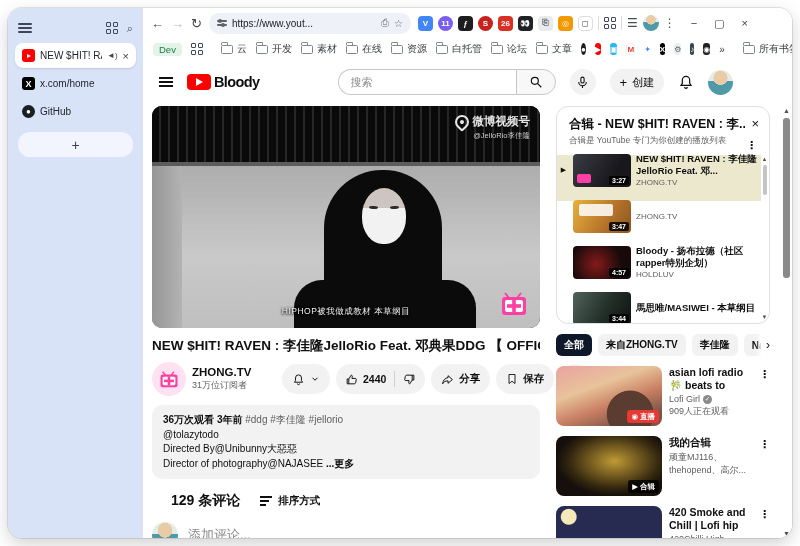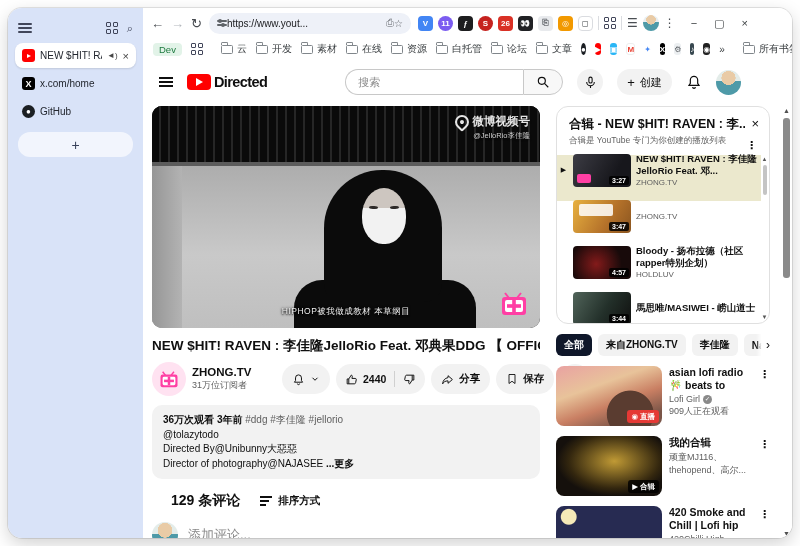--- a/index.html
+++ b/index.html
@@ -27,21 +27,21 @@
   .tab-close { font-size:11px; color:#444; }
   .tab-sound { font-size:8px; color:#444; }
   .newtab { margin:8px 10px; height:25px; border-radius:12px; background:rgba(255,255,255,.65); display:flex; align-items:center; justify-content:center; font-size:14px; color:#3a4golden55; color:#39415a; }
 
   
   .main { flex:1; display:flex; flex-direction:column; background:#fff; min-width:0; }
 
   .toolbar { height:30px; display:flex; align-items:center; padding:0 10px 0 8px; gap:7px; flex:none; }
   .nav-b { font-size:13px; color:#474b50; }
   .nav-b.dis { color:#b4b8bd; }
-  .addr { width:202px; height:21px; background:#eef1f8; border-radius:11px; display:flex; align-items:center; padding:0 8px; }
+  .addr { width:202px; height:21px; background:#eef1f8; border-radius:11px; display:flex; align-items:center; padding:0 8px; gap:5px; }
   .addr .url { flex:1; font-size:10px; color:#202124; white-space:nowrap; overflow:hidden; }
   .tune { display:inline-block; width:10px; }
   .tune i { display:block; height:1.6px; background:#5f6368; margin:2.4px 0; border-radius:1px; position:relative; }
   .tune i:first-child::after { content:""; position:absolute; left:1.5px; top:-1.6px; width:4px; height:4px; background:#5f6368; border-radius:50%; }
   .tune i:last-child::after { content:""; position:absolute; right:1.5px; top:-1.6px; width:4px; height:4px; background:#5f6368; border-radius:50%; }
   .a-ic { font-size:10px; color:#5f6368; }
   .ext-row { display:flex; align-items:center; gap:5px; }
   .ext { width:15px; height:15px; border-radius:4px; font-size:8px; font-weight:bold; color:#fff; display:flex; align-items:center; justify-content:center; }
   .vsep { width:1px; height:14px; background:#dadce0; }
   .avatar-s { width:16px; height:16px; border-radius:50%; background:radial-gradient(circle at 50% 30%, #e9cba6 0 34%, transparent 35%), linear-gradient(180deg,#e8eef0 45%, #4e9aa8 46%); }
@@ -334,21 +334,21 @@
       <div class="yt-header">
         <span class="burger">
             <i></i>
             <i></i>
             <i></i>
           </span>
         <span class="yt-logo">
           <span class="yt-badge">
               <i></i>
             </span>
-          <span class="yt-word">Directed</span>
+          <span class="yt-word">Bloody</span>
         </span>
         <span class="searchwrap">
           <input class="search-in" placeholder="搜索" style="">
           <span class="search-btn">
             <svg class="ic" width="14" height="14" viewBox="0 0 24 24" fill="none" stroke="#0f0f0f" stroke-width="2">
                 <circle cx="10" cy="10" r="6"></circle>
                 <line x1="14.5" y1="14.5" x2="21" y2="21"></line>
               </svg>
           </span>
         </span>
@@ -527,21 +527,21 @@
                     <div class="pl-t">Bloody - 扬布拉德（社区rapper特别企划）</div>
                     <div class="pl-c">HOLDLUV</div>
                   </span>
               </div>
               <div class="pl-item">
                 <span class="pl-marker"></span>
                 <span class="pl-thumb th-masiwei">
                     <span class="dur">3:44</span>
                   </span>
                 <span class="pl-txt">
-                    <div class="pl-t">馬思唯/MASIWEI - 崂山道士</div>
+                    <div class="pl-t">馬思唯/MASIWEI - 本草纲目</div>
                   </span>
               </div>
             </div>
             <div class="pl-scroll">
               <div class="arr">▲</div>
               <div class="pl-thumbbar"></div>
               <div class="arr down">▼</div>
             </div>
           </div>
 

